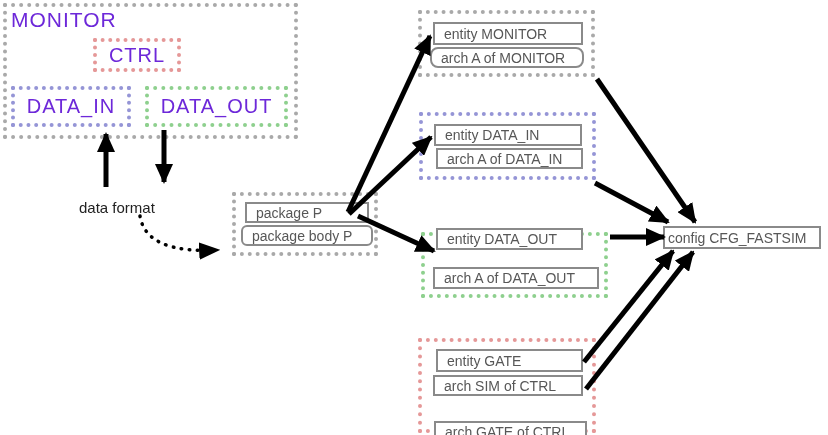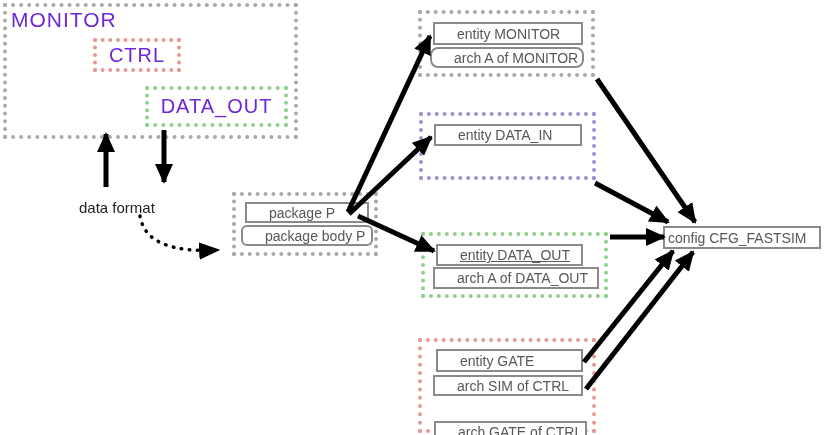--- a/index.html
+++ b/index.html
@@ -17,70 +17,72 @@
   .dot-red  {border:4px dotted #e59898;}
   
   .biglabel{
     color:#6d28d9;font-weight:normal;font-size:20px;letter-spacing:1px;
     display:flex;align-items:center;justify-content:center;white-space:nowrap;
   }
   
   .item{
     border:2px solid #8a8a8a;background:#fff;color:#575757;
     font-size:14px;display:flex;align-items:center;
-    padding-left:22px;white-space:nowrap;
+    padding-left:9px;white-space:nowrap;
   }
   
   #monitor-block{left:3px;top:3px;width:295px;height:136px;}
   #monitor-title{left:11px;top:8px;font-size:21px;}
   #ctrl-box{left:93px;top:38px;width:88px;height:34px;}
   #data-in-box{left:11px;top:86px;width:120px;height:41px;}
   #data-out-box{left:145px;top:86px;width:143px;height:41px;}
   #data-format-label{left:79px;top:199px;font-size:15px;color:#222;white-space:nowrap;}
   #package-group{left:232px;top:192px;width:146px;height:64px;}
   #package-p-box{left:245px;top:202px;width:124px;height:21px;}
   #package-body-p-box{left:241px;top:225px;width:132px;height:21px;border-radius:6px;}
   #entity-monitor-group{left:418px;top:10px;width:177px;height:67px;}
   #entity-monitor-box{left:433px;top:22px;width:150px;height:23px;}
   #arch-a-of-monitor-box{left:430px;top:47px;width:154px;height:21px;border-radius:8px;}
   #entity-data-in-group{left:419px;top:112px;width:177px;height:68px;}
   #entity-data-in-box{left:434px;top:124px;width:148px;height:22px;}
   #arch-a-of-data-in-box{left:436px;top:148px;width:147px;height:21px;}
   #entity-data-out-group{left:421px;top:232px;width:187px;height:66px;}
-  #entity-data-out-box{left:436px;top:244px;width:147px;height:22px;text-decoration:underline;}
+  #entity-data-out-box{left:436px;top:228px;width:147px;height:22px;}
   #arch-a-of-data-out-box{left:433px;top:267px;width:166px;height:22px;}
   #entity-ctrl-group{left:418px;top:338px;width:178px;height:95px;}
   #entity-ctrl-box{left:436px;top:349px;width:147px;height:23px;}
   #arch-sim-of-ctrl-box{left:433px;top:375px;width:150px;height:21px;}
   #arch-gate-of-ctrl-box{left:434px;top:398px;width:153px;height:22px;margin-top:23px;}
   #config-box{left:663px;top:226px;width:158px;height:23px;padding-left:3px;}
   #arrow-layer{left:0;top:0;width:828px;height:435px;pointer-events:none;}
 </style>
 </head>
 <body>
 
 <div id="canvas">
 
   <div id="monitor-block" class="abs group dot-gray"></div>
   <div id="monitor-title" class="abs biglabel">MONITOR</div>
   <div id="ctrl-box" class="abs group dot-red biglabel">CTRL</div>
+  <div id="data-in-box" class="abs group dot-blue biglabel">DATA_IN</div>
   <div id="data-out-box" class="abs group dot-green biglabel">DATA_OUT</div>
 
   <div id="data-format-label" class="abs">data format</div>
 
   <div id="package-group" class="abs group dot-gray"></div>
   <div id="package-p-box" class="abs item">package P</div>
   <div id="package-body-p-box" class="abs item">package body P</div>
 
   <div id="entity-monitor-group" class="abs group dot-gray"></div>
   <div id="entity-monitor-box" class="abs item">entity MONITOR</div>
   <div id="arch-a-of-monitor-box" class="abs item">arch A of MONITOR</div>
 
   <div id="entity-data-in-group" class="abs group dot-blue"></div>
   <div id="entity-data-in-box" class="abs item">entity DATA_IN</div>
+  <div id="arch-a-of-data-in-box" class="abs item">arch A of DATA_IN</div>
 
   <div id="entity-data-out-group" class="abs group dot-green"></div>
   <div id="entity-data-out-box" class="abs item">entity DATA_OUT</div>
   <div id="arch-a-of-data-out-box" class="abs item">arch A of DATA_OUT</div>
 
   <div id="entity-ctrl-group" class="abs group dot-red"></div>
   <div id="entity-ctrl-box" class="abs item">entity GATE</div>
   <div id="arch-sim-of-ctrl-box" class="abs item">arch SIM of CTRL</div>
   <div id="arch-gate-of-ctrl-box" class="abs item">arch GATE of CTRL</div>
 

